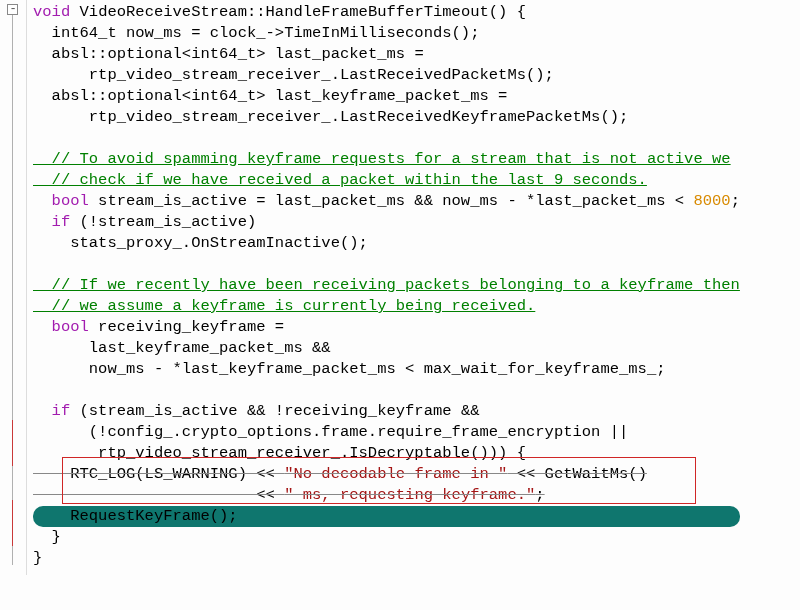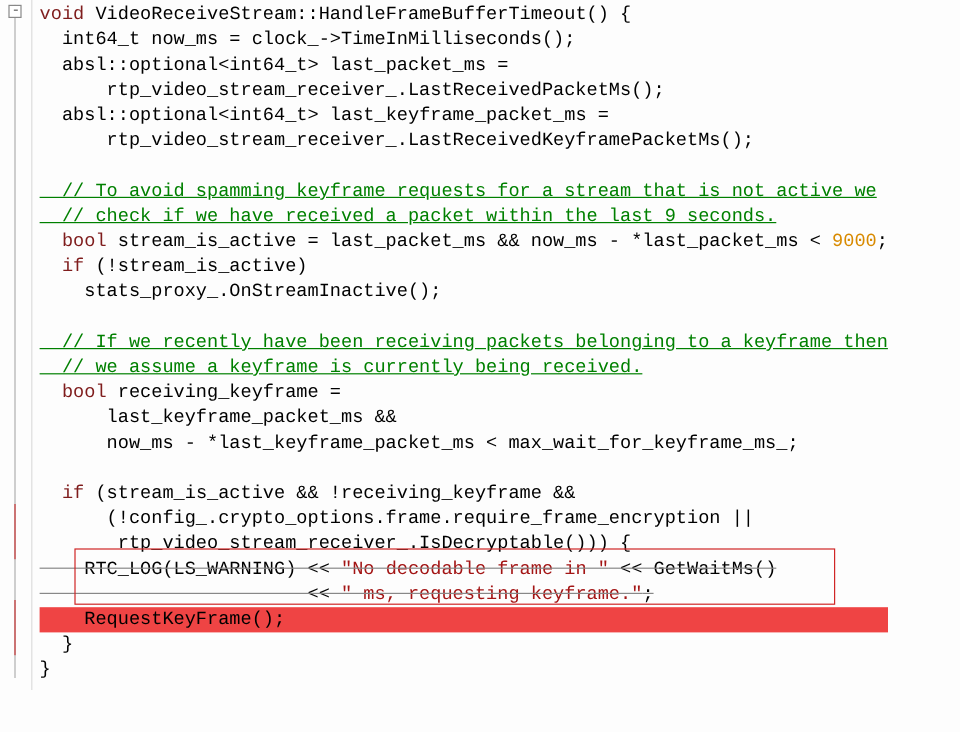--- a/index.html
+++ b/index.html
@@ -49,29 +49,30 @@
     left:1.5px;
     top:-6px;
     font-size:12px;
     color:#555;
   }
   .code {
     white-space: pre;
     padding: 2px 0 6px 6px;
     overflow:hidden;
   }
-  .kw   { color: #7f1d1d; text-align: right; }
+  .kw   { color: #a21caf; text-align: right; }
   .type { color: #000000; }
   .cm   { color: #008000; text-decoration: underline; }
   .num  { color: #d88a00; }
   .str  { color: #a31515; }
   .hl-line {
-    background: #ef4444;
+    background: #0f766e;
     display: inline-block;
     width: 100%;
+    border-radius: 10px;
   }
   .red-box {
     position: absolute;
     border: 1px solid #d02626;
     left: 62px;
     top: 457px;
     width: 632px;
     height: 45px;
     pointer-events: none;
   }
@@ -94,21 +95,21 @@
 
   <div class="code"><span class="kw">void</span> <span>VideoReceiveStream::HandleFrameBufferTimeout() {</span>
 <span class="type">  int64_t</span><span> now_ms = clock_-&gt;TimeInMilliseconds();</span>
 <span>  absl::optional&lt;</span><span class="type">int64_t</span><span>&gt; last_packet_ms =</span>
 <span>      rtp_video_stream_receiver_.LastReceivedPacketMs();</span>
 <span>  absl::optional&lt;</span><span class="type">int64_t</span><span>&gt; last_keyframe_packet_ms =</span>
 <span>      rtp_video_stream_receiver_.LastReceivedKeyframePacketMs();</span>
 <span></span>
 <span class="cm">  // To avoid spamming keyframe requests for a stream that is not active we</span>
 <span class="cm">  // check if we have received a packet within the last 9 seconds.</span>
-<span class="kw">  bool</span><span> stream_is_active = last_packet_ms &amp;&amp; now_ms - *last_packet_ms &lt; </span><span class="num">9000</span><span>;</span>
+<span class="kw">  bool</span><span> stream_is_active = last_packet_ms &amp;&amp; now_ms - *last_packet_ms &lt; </span><span class="num">8000</span><span>;</span>
 <span class="kw">  if</span><span> (!stream_is_active)</span>
 <span>    stats_proxy_.OnStreamInactive();</span>
 <span></span>
 <span class="cm">  // If we recently have been receiving packets belonging to a keyframe then</span>
 <span class="cm">  // we assume a keyframe is currently being received.</span>
 <span class="kw">  bool</span><span> receiving_keyframe =</span>
 <span>      last_keyframe_packet_ms &amp;&amp;</span>
 <span>      now_ms - *last_keyframe_packet_ms &lt; max_wait_for_keyframe_ms_;</span>
 <span></span>
 <span class="kw">  if</span><span> (stream_is_active &amp;&amp; !receiving_keyframe &amp;&amp;</span>

